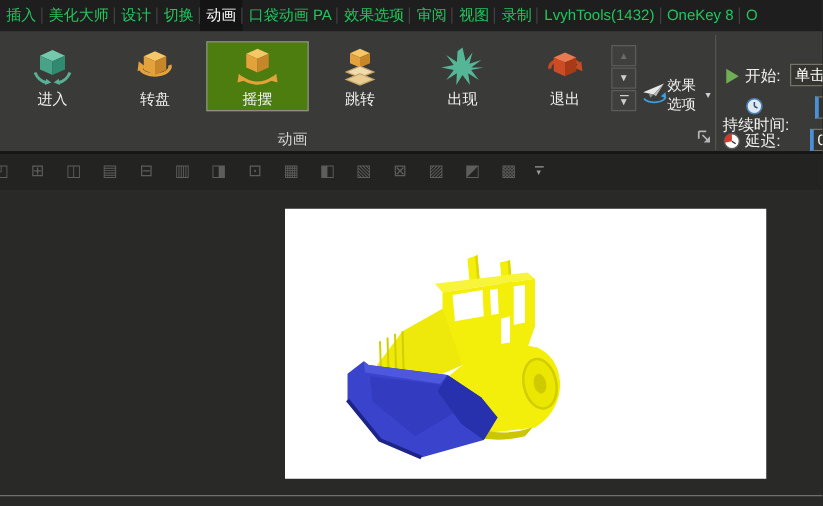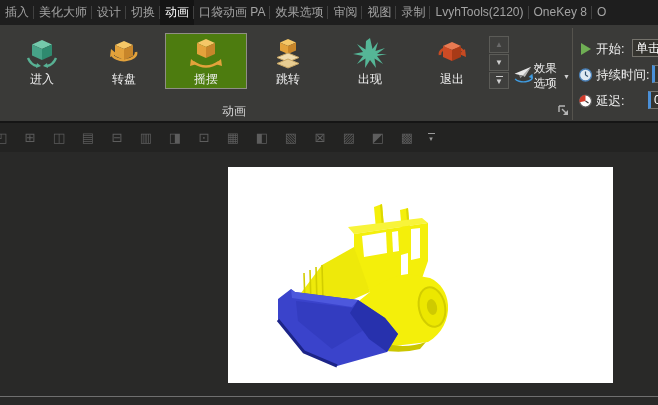--- a/index.html
+++ b/index.html
@@ -4,21 +4,21 @@
 <style>
   html,body{margin:0;padding:0;}
   body{
     width:658px;height:405px;overflow:hidden;position:relative;
     background:#292928;font-family:"Liberation Sans","DejaVu Sans",sans-serif;
     -webkit-font-smoothing:antialiased;
   }
   
   .tabbar{position:absolute;top:0;left:0;width:658px;height:25px;background:#1e1e1e;
     display:flex;align-items:stretch;white-space:nowrap;}
-  .tab{padding:0 5px;font-size:12px;color:#a3a3a3;line-height:25px;position:relative;cursor:default;}
+  .tab{padding:0 5px;font-size:12px;color:#22c55e;line-height:25px;position:relative;cursor:default;}
   .tab + .tab::before{content:"";position:absolute;left:-1px;top:6px;height:13px;width:1px;background:#414141;}
   .tab.active{background:#141414;color:#ffffff;}
   
   .ribbon{position:absolute;top:25px;left:0;width:658px;height:96px;background:#3a3a38;}
   .gallery{position:absolute;left:1px;top:8px;display:flex;}
   .gal-item{width:82px;height:56px;box-sizing:border-box;display:flex;flex-direction:column;
     align-items:center;padding-top:3px;color:#f0f0f0;font-size:12px;border:1px solid transparent;}
   .gal-item.selected{background:#4d7c0f;border:1px solid #908e86;}
   .gal-item svg{width:36px;height:34px;}
   .gal-label{margin-top:0px;}
@@ -33,24 +33,24 @@
   .effect-btn{position:absolute;left:512px;top:7px;width:58px;height:84px;display:flex;
     flex-direction:row;align-items:center;color:#f0f0f0;font-size:11.5px;}
   .effect-btn svg{width:34px;height:30px;margin-top:2px;}
   .effect-label{margin-top:4px;}
   .effect-caret{font-size:7px;color:#cfcfcf;margin-top:4px;}
   .launcher{position:absolute;left:557px;top:78px;width:13px;height:13px;}
   .vsep{position:absolute;left:572px;top:3px;width:1px;height:92px;background:#55534d;}
   .group-label{position:absolute;left:206px;top:78px;width:56px;text-align:center;
     font-size:12px;color:#d6d6d6;}
   
-  .timing{position:absolute;left:578px;top:4px;width:80px;height:104px;color:#f0f0f0;font-size:12.5px;}
+  .timing{position:absolute;left:578px;top:16px;width:80px;height:104px;color:#f0f0f0;font-size:12.5px;}
   .trow{position:absolute;left:0;display:flex;align-items:center;height:18px;}
   .trow .ticn{width:15px;height:14px;margin-right:3px;flex:0 0 auto;}
-  .trow1{top:11px;} .trow2{top:37px;} .trow3{top:63px;}
+  .trow1{top:11px;} .trow2{top:37px;flex-direction:column;} .trow3{top:63px;}
   .tbox{position:absolute;height:18px;box-sizing:border-box;background:#35342f;border:1px solid #75736c;
     color:#ffffff;font-size:12px;line-height:16px;padding:0 3px;white-space:nowrap;overflow:hidden;}
   .tbox.start{left:54px;top:10px;width:62px;}
   .tbox.dur{left:74px;top:36px;width:40px;border-left:3px solid #4a90d9;}
   .tbox.delay{left:70px;top:62px;width:44px;border-left:3px solid #4a90d9;}
   
   .toolbar{position:absolute;top:121px;left:0;width:658px;height:31px;background:#232322;
     border-top:2px solid #151515;box-sizing:border-box;}
   .ticons{position:absolute;left:-7px;top:0;height:29px;display:flex;align-items:center;gap:13px;}
   .ticon{width:16px;text-align:center;color:#5d5d5d;font-size:13px;font-family:"DejaVu Sans",sans-serif;}
@@ -78,21 +78,21 @@
   <div class="tab">插入</div>
   <div class="tab">美化大师</div>
   <div class="tab">设计</div>
   <div class="tab">切换</div>
   <div class="tab active">动画</div>
   <div class="tab">口袋动画 PA</div>
   <div class="tab">效果选项</div>
   <div class="tab">审阅</div>
   <div class="tab">视图</div>
   <div class="tab">录制</div>
-  <div class="tab">LvyhTools(2120)</div>
+  <div class="tab">LvyhTools(1432)</div>
   <div class="tab">OneKey 8</div>
   <div class="tab">O</div>
 </div>
 
 <div class="ribbon">
 
   <div class="gallery">
 
     <div class="gal-item teal">
       <svg viewBox="0 0 36 34">

